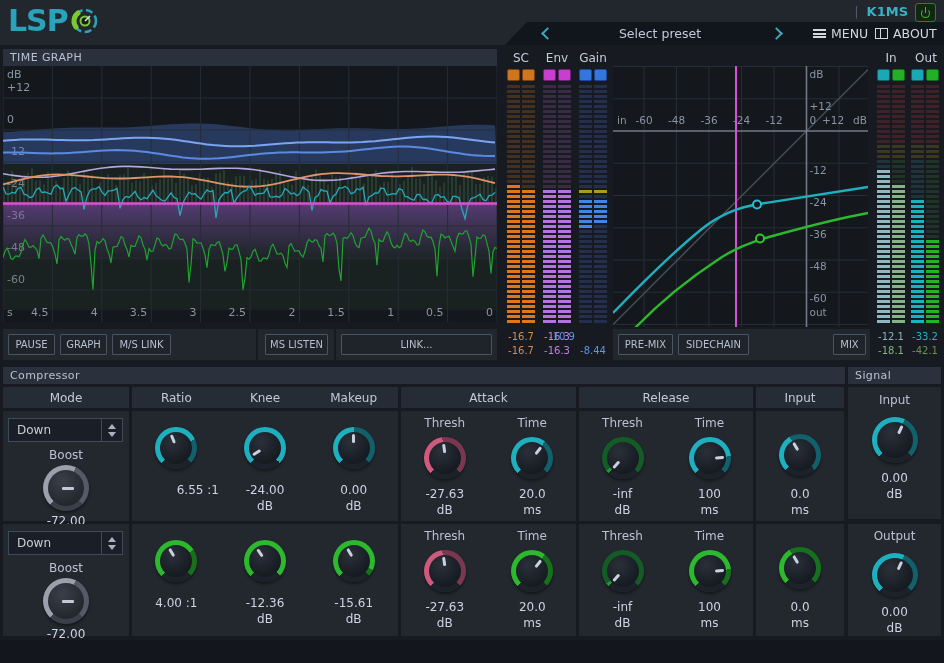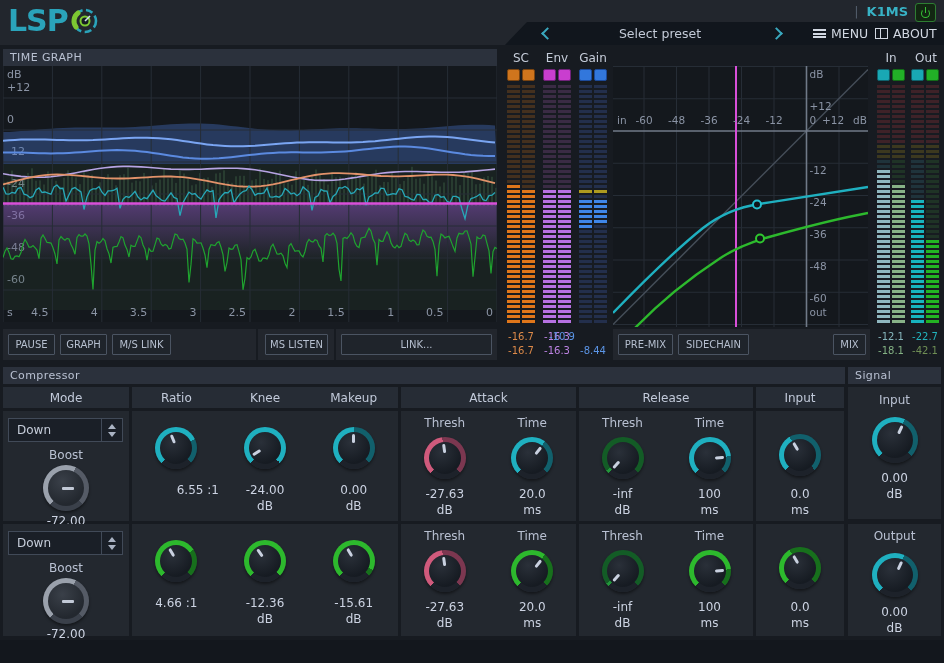--- a/index.html
+++ b/index.html
@@ -865,21 +865,21 @@
         <div class="mseg" style="background: rgb(35, 179, 35);"></div>
         <div class="mseg" style="background: rgb(35, 179, 35);"></div>
         <div class="mseg" style="background: rgb(35, 179, 35);"></div>
         <div class="mseg" style="background: rgb(35, 179, 35);"></div>
         <div class="mseg" style="background: rgb(35, 179, 35);"></div>
         <div class="mseg" style="background: rgb(35, 179, 35);"></div>
       </div>
     </div>
   <div class="mval" style="left:873px;top:331px;width:36px;color:#86b6bd;">-12.1</div>
   <div class="mval" style="left:873px;top:345px;width:36px;color:#84b284;">-18.1</div>
-  <div class="mval" style="left:907px;top:331px;width:36px;color:#22b4be;">-22.7</div>
+  <div class="mval" style="left:907px;top:331px;width:36px;color:#22b4be;">-33.2</div>
   <div class="mval" style="left:907px;top:345px;width:36px;color:#6f8f55;">-42.1</div>
 
   <div class="panel-title" style="left:3px;top:367px;width:842px;background:#2b313c;">Compressor</div>
   <div class="panel-title" style="left:848px;top:367px;width:93px;">Signal</div>
 
   <div class="hcell split" style="left:132px;top:387px;width:266px;height:21px;">
     <span>Ratio</span>
     <span>Knee</span>
     <span>Makeup</span>
   </div>
@@ -986,21 +986,21 @@
           <i class="dash"></i>
         </div>
       <div class="val" style="margin-top:2px;">-72.00</div>
     </div>
   </div>
   <div class="cell" style="left:132px;top:524px;width:266px;height:112px;display:flex;padding-top:16px;">
     <div class="kcol">
       <div class="knob k42" style="--c:#2db92d;--d:#17701c;--a:192deg;--p:-30deg;">
           <i class="ptr"></i>
         </div>
-      <div class="val" style="margin-top:13px;">4.66 :1</div>
+      <div class="val" style="margin-top:13px;">4.00 :1</div>
     </div>
     <div class="kcol">
       <div class="knob k42" style="--c:#2db92d;--d:#17701c;--a:270deg;--p:-35deg;">
           <i class="ptr"></i>
         </div>
       <div class="val" style="margin-top:13px;">-12.36</div>
       <div class="val">dB</div>
     </div>
     <div class="kcol">
       <div class="knob k42" style="--c:#2db92d;--d:#17701c;--a:250deg;--p:-30deg;">

